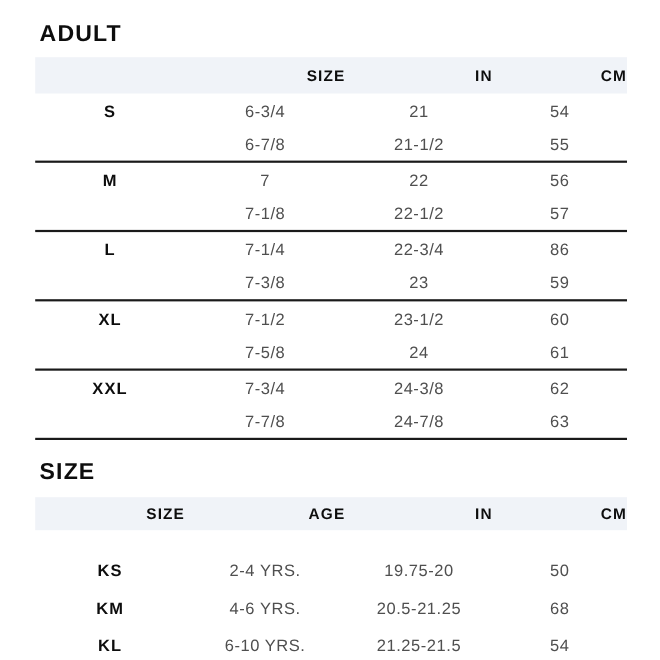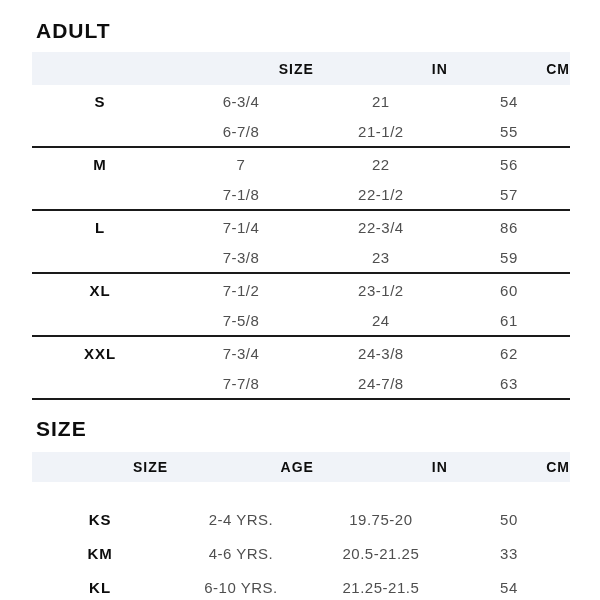--- a/index.html
+++ b/index.html
@@ -154,21 +154,21 @@
       <div class="tr">
         <div class="td label">KS</div>
         <div class="td">2-4 YRS.</div>
         <div class="td">19.75-20</div>
         <div class="td">50</div>
       </div>
       <div class="tr">
         <div class="td label">KM</div>
         <div class="td">4-6 YRS.</div>
         <div class="td">20.5-21.25</div>
-        <div class="td">33</div>
+        <div class="td">68</div>
       </div>
       <div class="tr">
         <div class="td label">KL</div>
         <div class="td">6-10 YRS.</div>
         <div class="td">21.25-21.5</div>
         <div class="td">54</div>
       </div>
     </div>
   </div>
 

